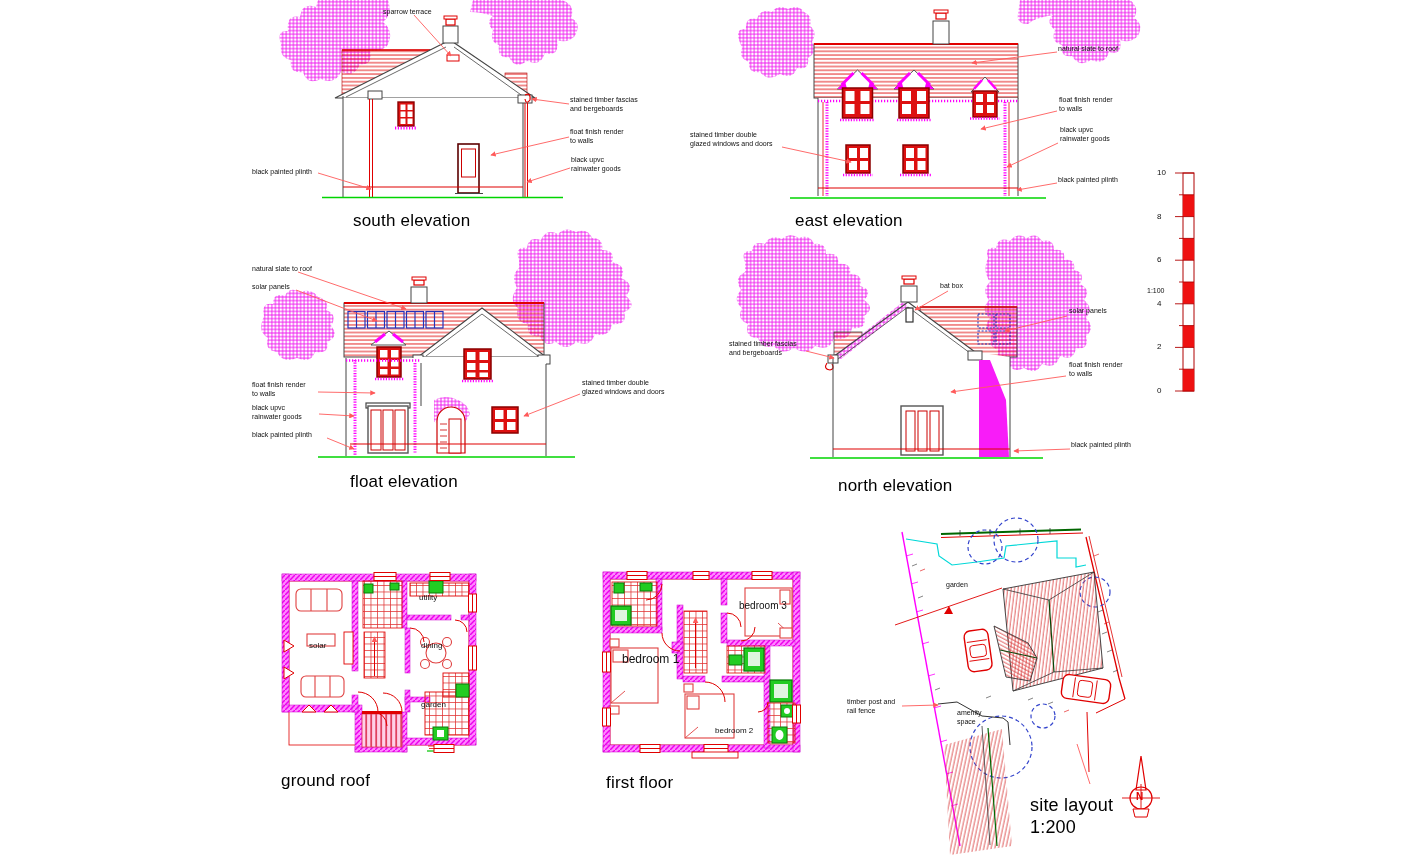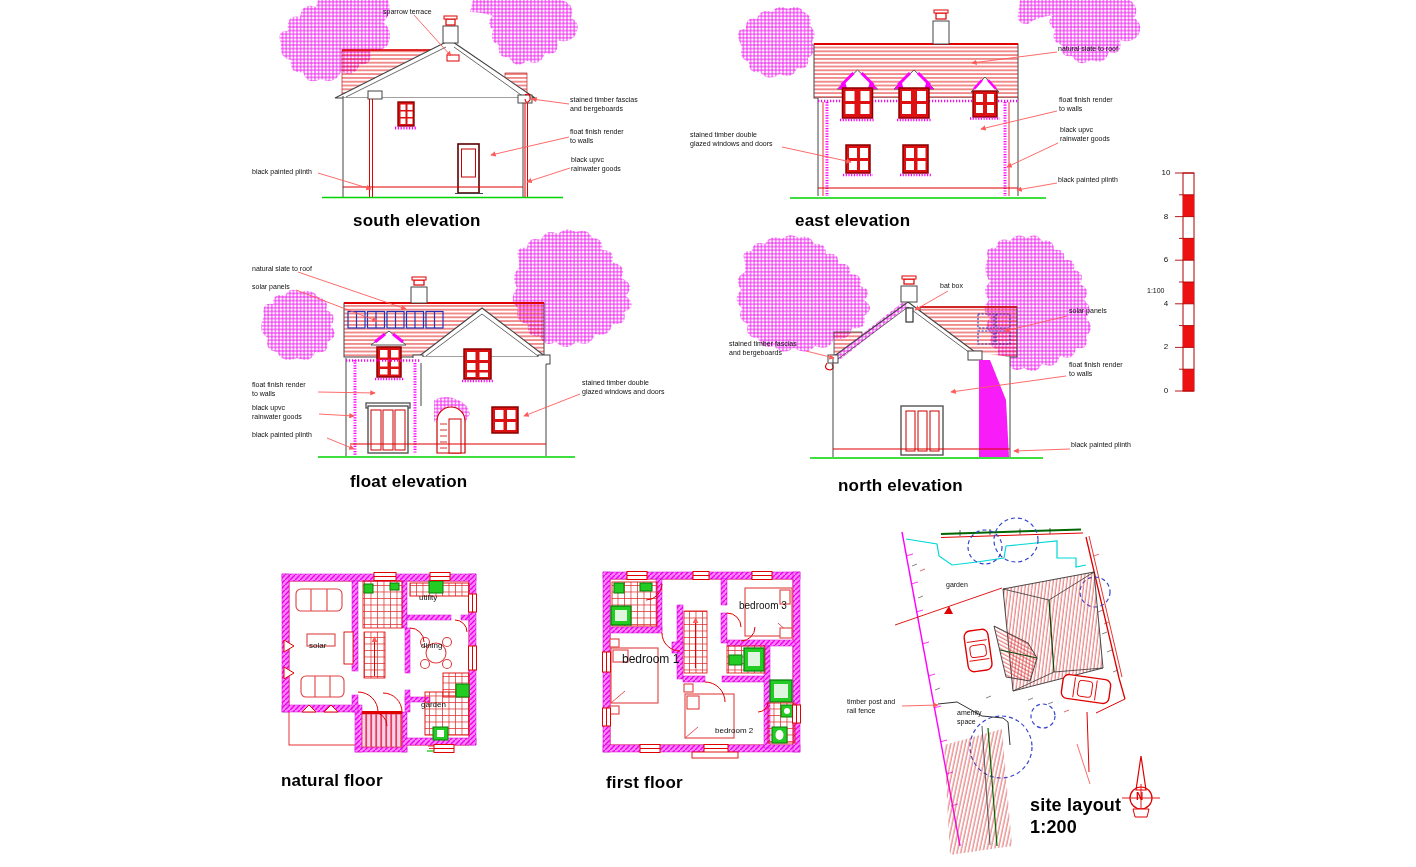--- a/index.html
+++ b/index.html
@@ -1,23 +1,23 @@
 <!DOCTYPE html>
 <html><head>
 <meta charset="utf-8">
 <style>
   html,body{margin:0;padding:0;background:#ffffff;}
   .sheet{position:relative;width:1416px;height:867px;background:#fff;
          font-family:"Liberation Sans",sans-serif;overflow:hidden;}
   .sheet svg{position:absolute;left:0;top:0;}
   .lbl{position:absolute;font-size:7px;line-height:1.25;color:#101010;white-space:nowrap;}
   .lbl span{display:block;}
-  .title{position:absolute;font-size:17px;color:#000;letter-spacing:.2px;white-space:nowrap;font-weight:bold;}
+  .title{position:absolute;font-size:17px;color:#000;letter-spacing:.2px;white-space:nowrap;}
   .big{font-size:18px;}
-  .tick{position:absolute;font-size:8px;color:#101010;width:18px;text-align:center;}
+  .tick{position:absolute;font-size:8px;color:#101010;width:18px;text-align:left;}
   .ratio{position:absolute;font-size:7px;color:#101010;}
   .nmark{position:absolute;font-size:10px;font-weight:bold;color:#e00000;}
 </style>
 </head>
 <body>
 
 <div class="sheet">
 
 <svg width="1416" height="867" viewBox="0 0 1416 867">
 <defs>
@@ -702,21 +702,21 @@
 <div class="tick" style="left:1157px;top:255px">6</div>
 <div class="tick" style="left:1157px;top:299px">4</div>
 <div class="tick" style="left:1157px;top:342px">2</div>
 <div class="tick" style="left:1157px;top:386px">0</div>
 <div class="ratio" style="left:1147px;top:287px">1:100</div>
 
 <div class="lbl" style="left:309px;top:641px;font-size:8px">solar</div>
 <div class="lbl" style="left:419px;top:593px;font-size:8px">utility</div>
 <div class="lbl" style="left:421px;top:641px;font-size:8px">dining</div>
 <div class="lbl" style="left:421px;top:700px;font-size:8px">garden</div>
-<div class="title" style="left:281px;top:771px">natural floor</div>
+<div class="title" style="left:281px;top:771px">ground roof</div>
 
 <div class="lbl" style="left:622px;top:652px;font-size:12px">bedroom 1</div>
 <div class="lbl" style="left:739px;top:600px;font-size:10px">bedroom 3</div>
 <div class="lbl" style="left:715px;top:726px;font-size:8px">bedroom 2</div>
 <div class="title" style="left:606px;top:773px">first floor</div>
 
 <div class="lbl" style="left:946px;top:581px">garden</div>
 <div class="lbl" style="left:957px;top:709px">
   <span>amenity</span>
   <span>space</span>

